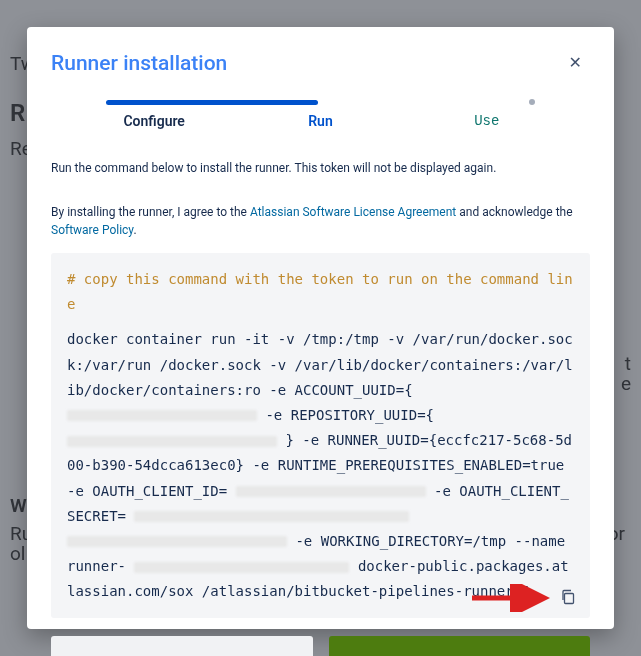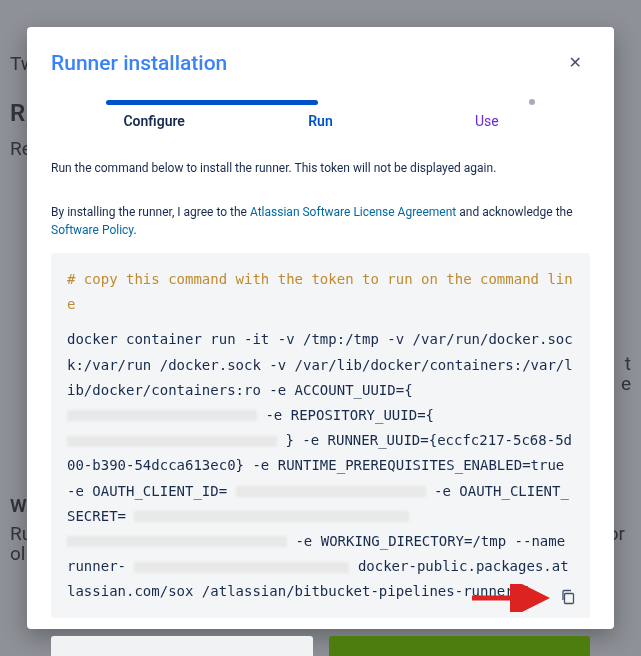--- a/index.html
+++ b/index.html
@@ -86,21 +86,21 @@
       padding: 0 20px;
     }
     .step-label {
       flex: 1;
       text-align: center;
       font-size: 14px;
       font-weight: 600;
       color: #172b4d;
     }
     .step-label.active { color: #0052cc; }
-    .step-label.pending { color: #6d28d9; font-weight: 400; }
+    .step-label.pending { color: #0f766e; font-weight: 400; font-family: Liberation Mono, monospace; }
     .body-text {
       font-size: 12px;
       color: #172b4d;
       line-height: 1.5;
       margin-bottom: 14px;
     }
     .body-text a {
       color: #0369a1;
       text-decoration: none;
     }

